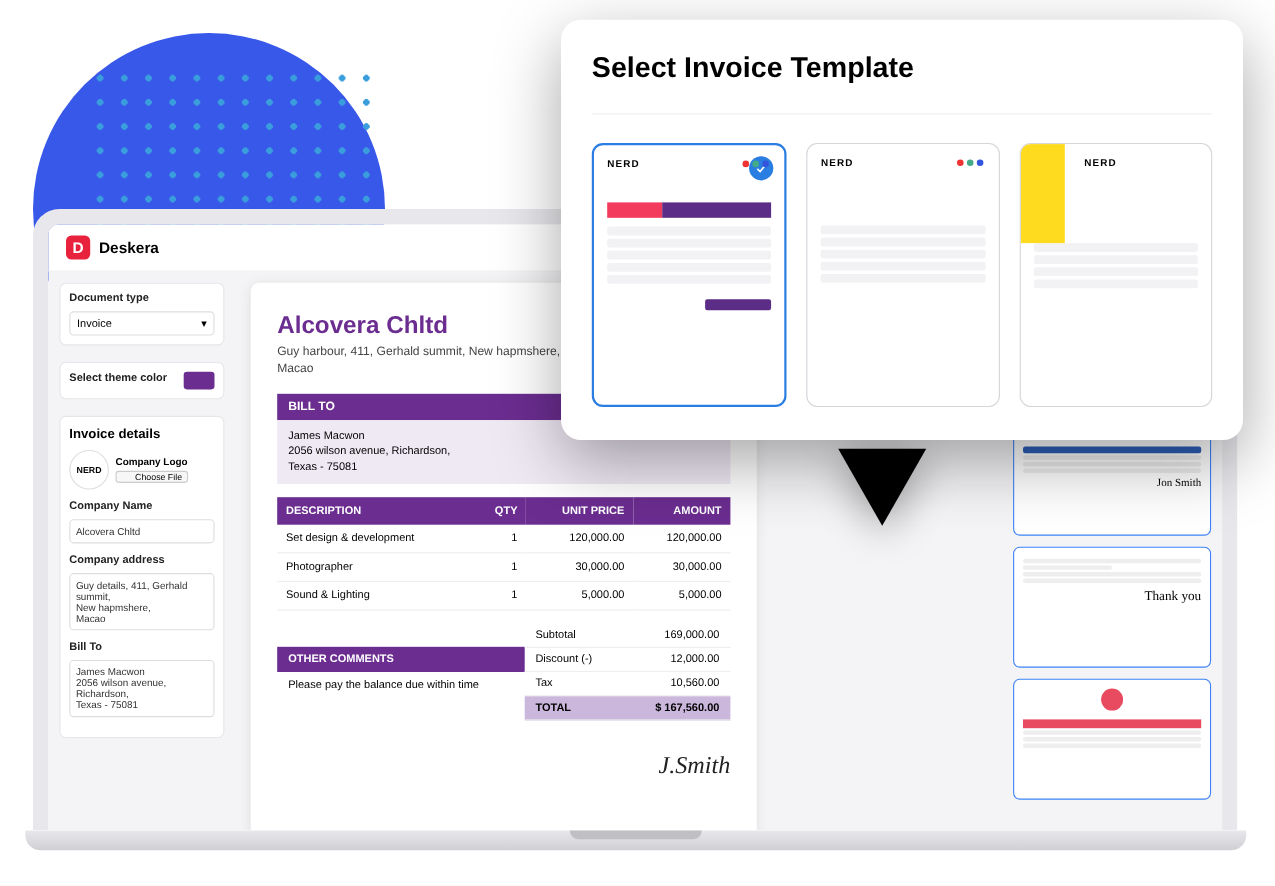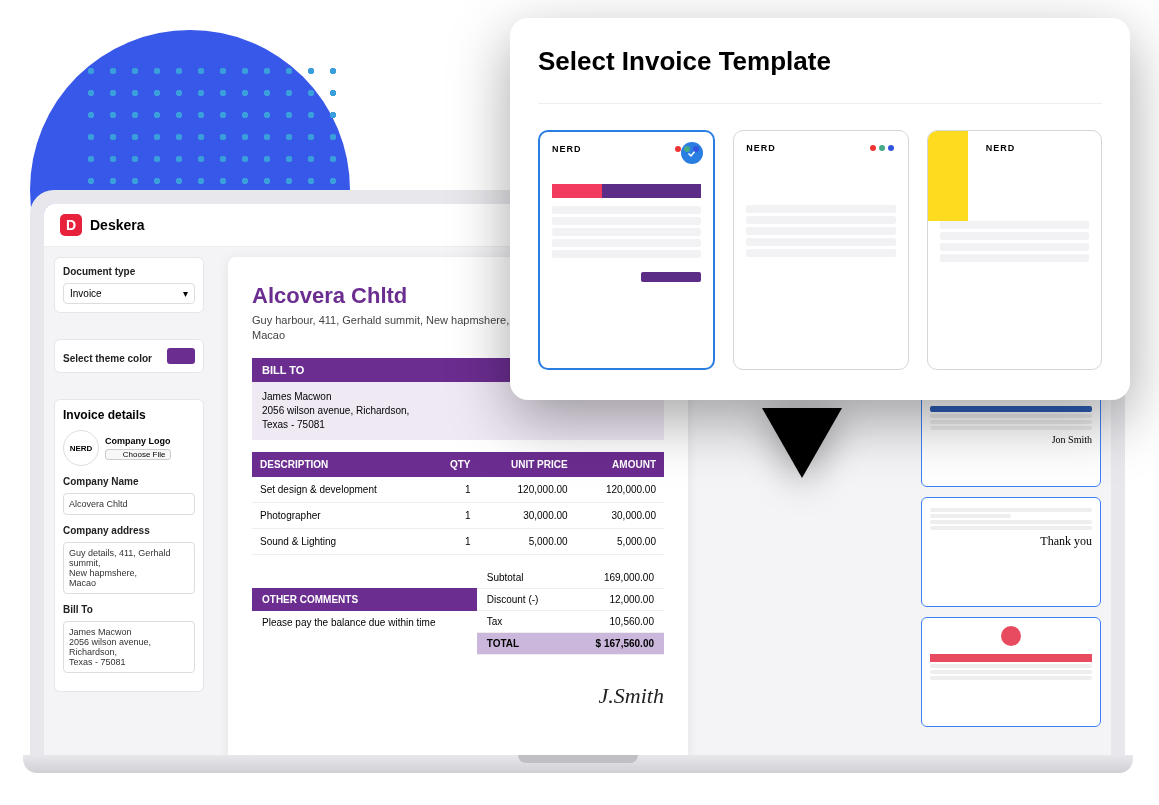--- a/index.html
+++ b/index.html
@@ -104,34 +104,34 @@
   width: 170px;
   padding: 10px;
   overflow-y: auto;
   font-size: 10px;
 }
 .card {
   background: #fff;
   border: 1px solid #e6e6ea;
   border-radius: 6px;
   padding: 8px;
-  margin-bottom: 26px;
+  margin-bottom: 15px;
 }
 .label { font-size: 10px; font-weight: 700; margin-bottom: 6px; color: #222; }
 .select-box {
   border: 1px solid #ddd;
   border-radius: 4px;
   padding: 4px 6px;
   font-size: 10px;
   display: flex;
   justify-content: space-between;
   align-items: center;
   background: #fff;
 }
-.theme-row { display:flex; align-items:flex-end; justify-content:space-between; }
+.theme-row { display:flex; align-items:flex-start; justify-content:space-between; }
 .theme-swatch { width: 28px; height: 16px; background:#6b2d90; border-radius:3px; }
 .details-title { font-weight:700; font-size:12px; margin-bottom:8px; }
 .logo-row { display:flex; align-items:center; gap:6px; margin-bottom:10px;}
 .logo-circle { width:36px; height:36px; border:1px solid #ddd; border-radius:50%; display:flex; align-items:center; justify-content:center; font-size:8px; font-weight:700;}
 .logo-col { display:flex; flex-direction:column; gap:3px;text-align:right; }
 .logo-label { font-size:9px; font-weight:700; }
 .choose-btn { border:1px solid #ccc; border-radius:3px; padding:0 4px; font-size:8px; background:#f7f7f7; display:inline-block;}
 .input-box { border:1px solid #ddd; border-radius:4px; padding:5px; font-size:9px; min-height:20px; background:#fff; margin-bottom:10px; color:#333; }
 .textarea-box { min-height:34px; white-space: pre-line; }
 

